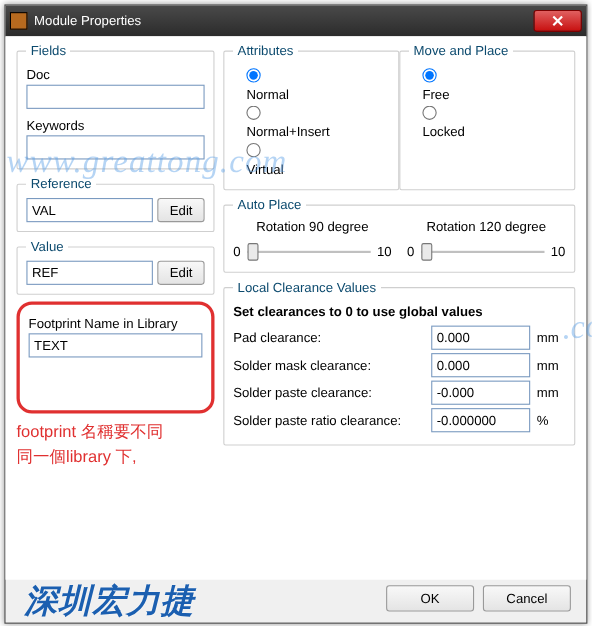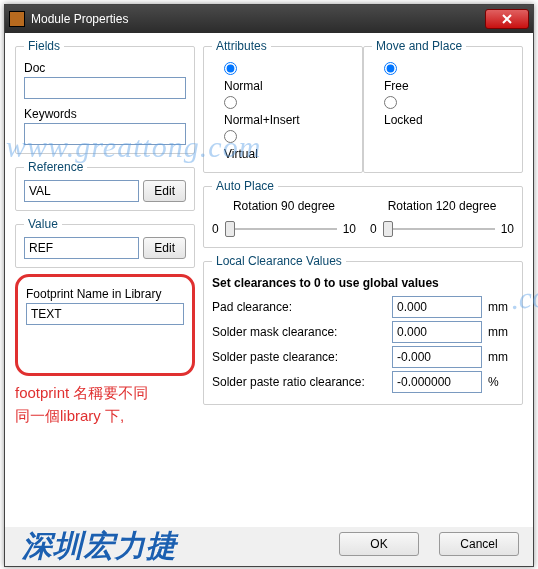--- a/index.html
+++ b/index.html
@@ -120,21 +120,21 @@
   .clear-row .unit { width: 26px; }
   .footprint-box {
     border: 3px solid #e03030;
     border-radius: 14px;
     padding: 8px 8px 48px 8px;
   }
   .annot { color: #e03030; font-size: 15px; font-family: "Microsoft JhengHei","Segoe UI",sans-serif; line-height: 1.5; margin-top: 6px; }
   .btnbar {
     position: absolute;
     right: 14px; bottom: 10px;
-    display: flex; gap: 20px;
+    display: flex; gap: 8px;
   }
   .btnbar .btn { min-width: 80px; height: 24px; }
   .wm-text {
     position: absolute;
     left: 6px; top: 130px;
     font-size: 30px;
     font-style: italic;
     color: rgba(90,160,230,.45);
     font-family: Georgia, serif;
     letter-spacing: 1px;

